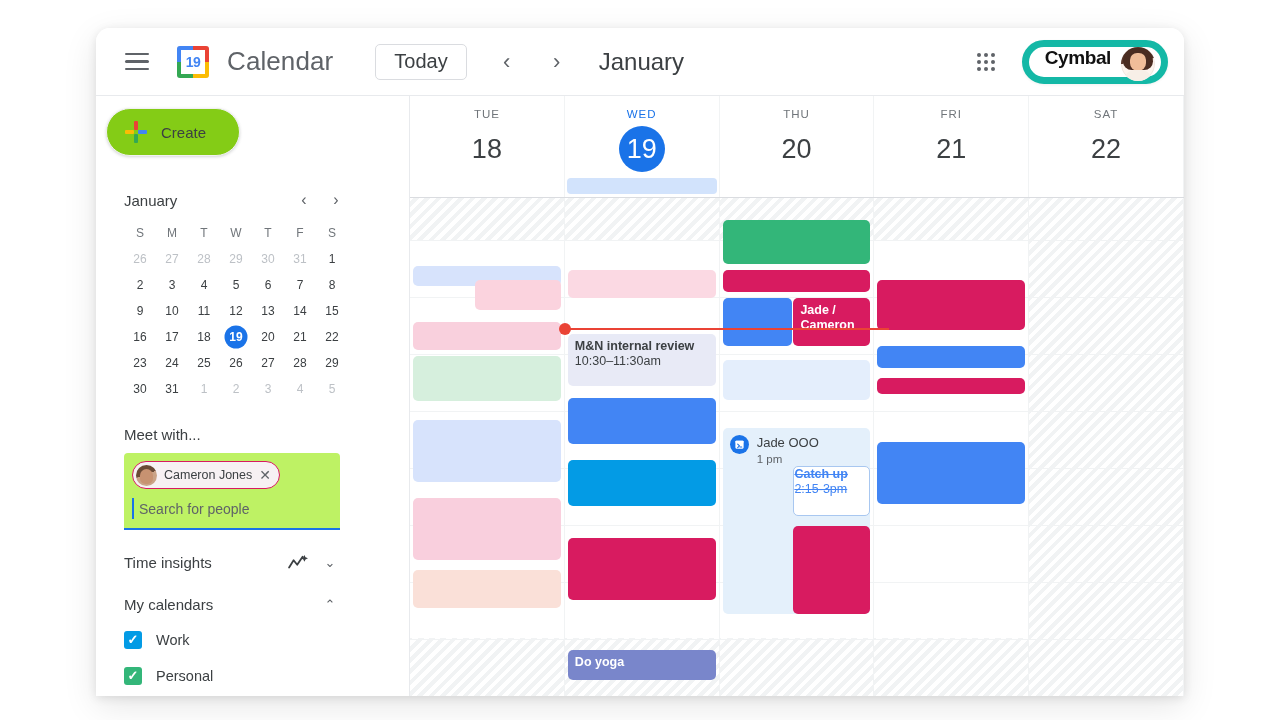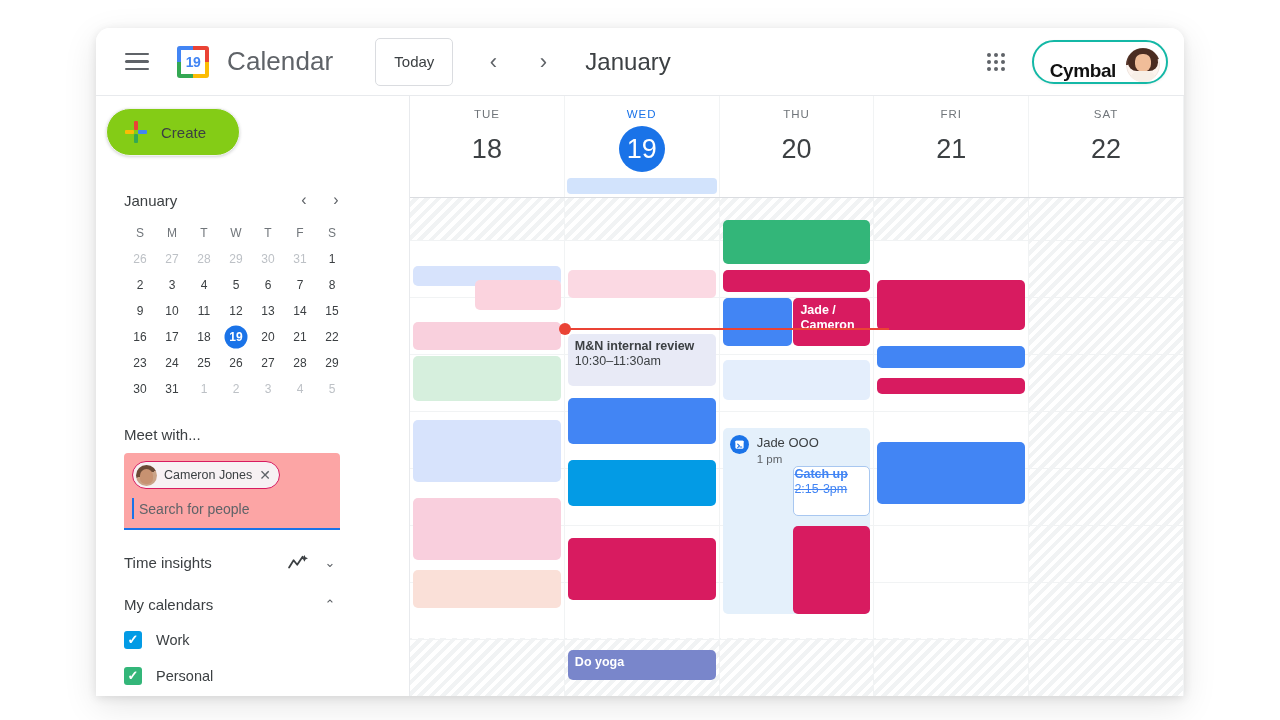--- a/index.html
+++ b/index.html
@@ -60,27 +60,27 @@
   .brand-title {
     margin-left: 18px;
     font-size: 26px;
     color: #5f6368;
     font-weight: 400;
     letter-spacing: 0.1px;
   }
 
   .today-btn {
     margin-left: 42px;
-    height: 48px;
+    height: 36px;
     padding: 0 18px;
     border: 1px solid #dadce0;
     border-radius: 5px;
     background: #fff;
     color: #3c4043;
-    font-size: 15px;
+    font-size: 20px;
     font-family: inherit;
     display: flex; align-items: center;
     cursor: pointer;
   }
 
   .navarrow {
     width: 36px; height: 36px;
     margin-left: 14px;
     display:flex; align-items:center; justify-content:center;
     border-radius: 50%;
@@ -109,24 +109,24 @@
     grid-template-columns: repeat(3, 4px);
     grid-template-rows: repeat(3, 4px);
     gap: 3px;
     align-content: center; justify-content: center;
     cursor: pointer;
     margin-right: 10px;
   }
   .apps-grid span { width:4px; height:4px; border-radius:50%; background:#5f6368; }
 
   .account-pill {
-    display:flex; align-items:flex-end; gap:10px;
+    display:flex; align-items:flex-start; gap:10px;
     height: 44px;
     padding: 0 6px 0 16px;
-    border: 2px solid #14b8a6;
+    border: 7px solid #14b8a6;
     border-radius: 24px;
     background:#fff;
     box-shadow: 0 1px 3px rgba(0,0,0,0.06);
     cursor: pointer;
   }
   .cymbal-word {
     font-size: 19px; font-weight: 700; color:#111; letter-spacing:-0.4px;
   }
   .avatar {
     width: 34px; height: 34px; border-radius: 50%;
@@ -213,21 +213,21 @@
   .mini-grid .sel { z-index:0; }
 
   
   .section-title {
     margin: 26px 0 10px 28px;
     font-size:15px; color:#3c4043; font-weight:500;
   }
   .meetbox {
     margin-left: 28px;
     width: 216px;
-    background:#fca5a5;
+    background:#bef264;
     border-radius: 4px 4px 0 0;
     border-bottom: 2px solid #1a73e8;
     padding: 8px 8px 0 8px;
   }
   .chip {
     display:inline-flex; align-items:center; gap:7px;
     height: 28px;
     padding: 0 8px 0 3px;
     border: 1.6px solid #d81b60;
     border-radius: 16px;

